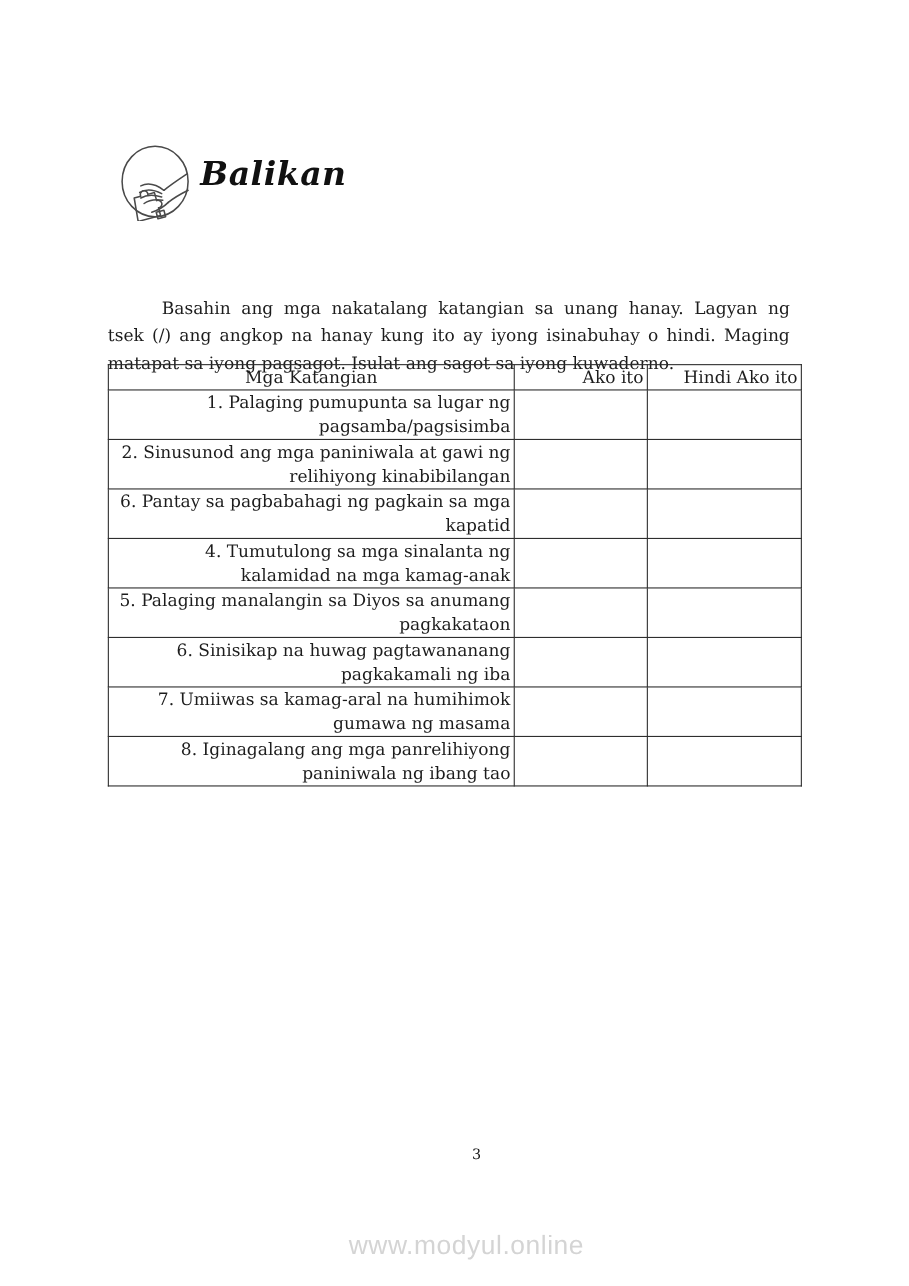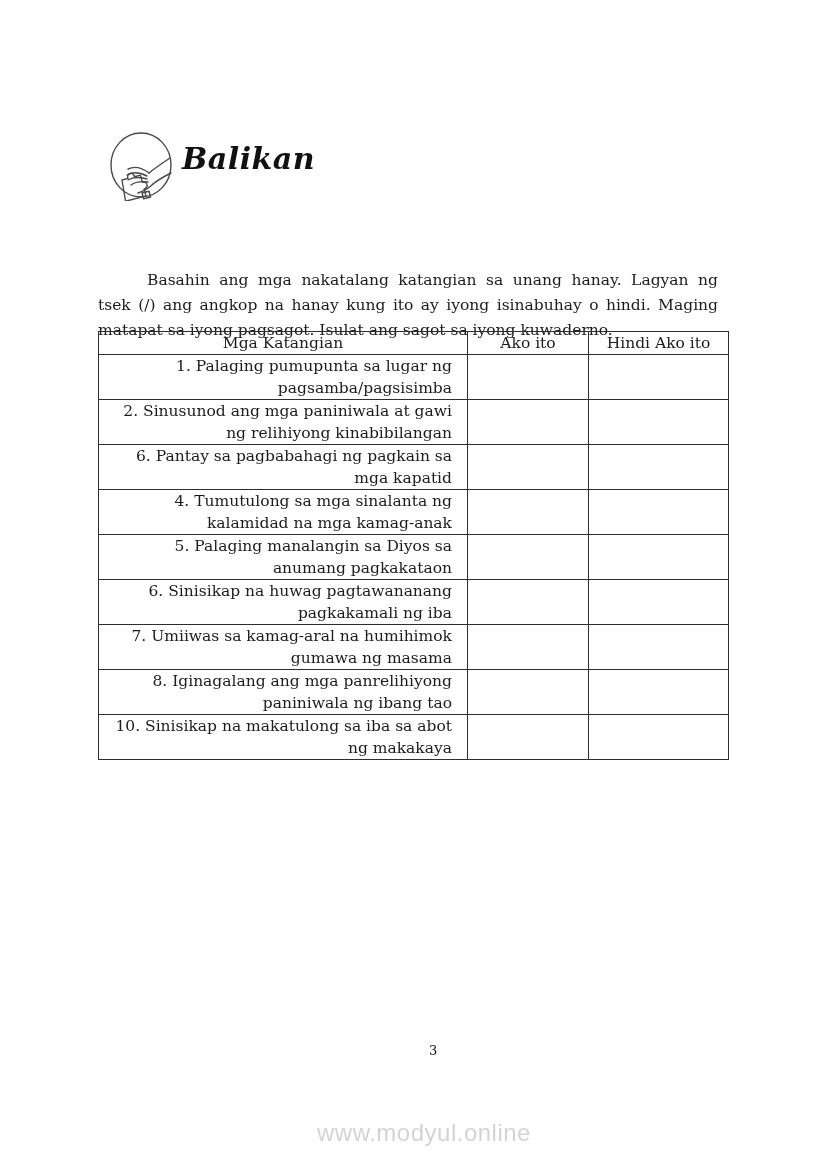--- a/index.html
+++ b/index.html
@@ -52,27 +52,27 @@
     top: 331px;
     width: 630px;
     border-collapse: collapse;
     table-layout: fixed;
     font-size: 15.5px;
   }
   table.assessment th,
   table.assessment td {
     border: 1px solid #2e2e2e;
     vertical-align: top;
-    padding: 0 15px;
+    padding: 0 3px;
     line-height: 22px;
     font-weight: normal;
     overflow: hidden;
   }
   th.col-kat  { text-align: center; height: 22px; }
-  th.col-ans  { text-align: center; }
+  th.col-ans  { text-align: right; }
   tr.row-std  { height: 44px; text-align: right; }
   tr.row-tall { height: 66px; }
   col.c1 { width: 369px; }
   col.c2 { width: 121px; }
   col.c3 { width: 140px; }
 
   
   .page-number {
     position: absolute;
     left: 429px;
@@ -171,24 +171,19 @@
       <tr class="row-std">
         <td>7. Umiiwas sa kamag-aral na humihimok gumawa ng masama</td>
         <td></td>
         <td></td>
       </tr>
       <tr class="row-std">
         <td>8. Iginagalang ang mga panrelihiyong paniniwala ng ibang tao</td>
         <td></td>
         <td></td>
       </tr>
-      <tr class="row-std">
-        <td>10. Sinisikap na makatulong sa iba sa abot ng makakaya</td>
-        <td></td>
-        <td></td>
-      </tr>
     </tbody>
   </table>
 
   <div class="page-number">3</div>
   <div class="watermark">www.modyul.online</div>
 
 </div>
 
 </body></html>

